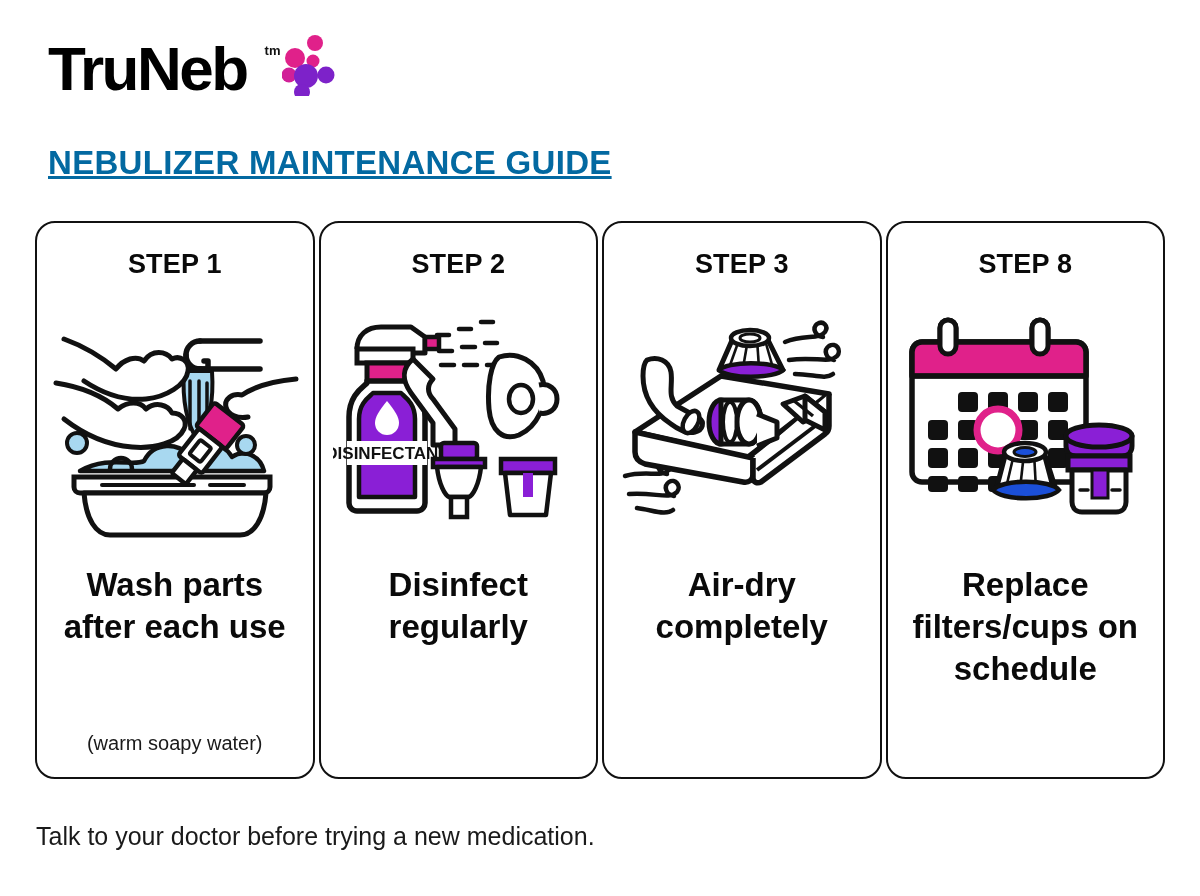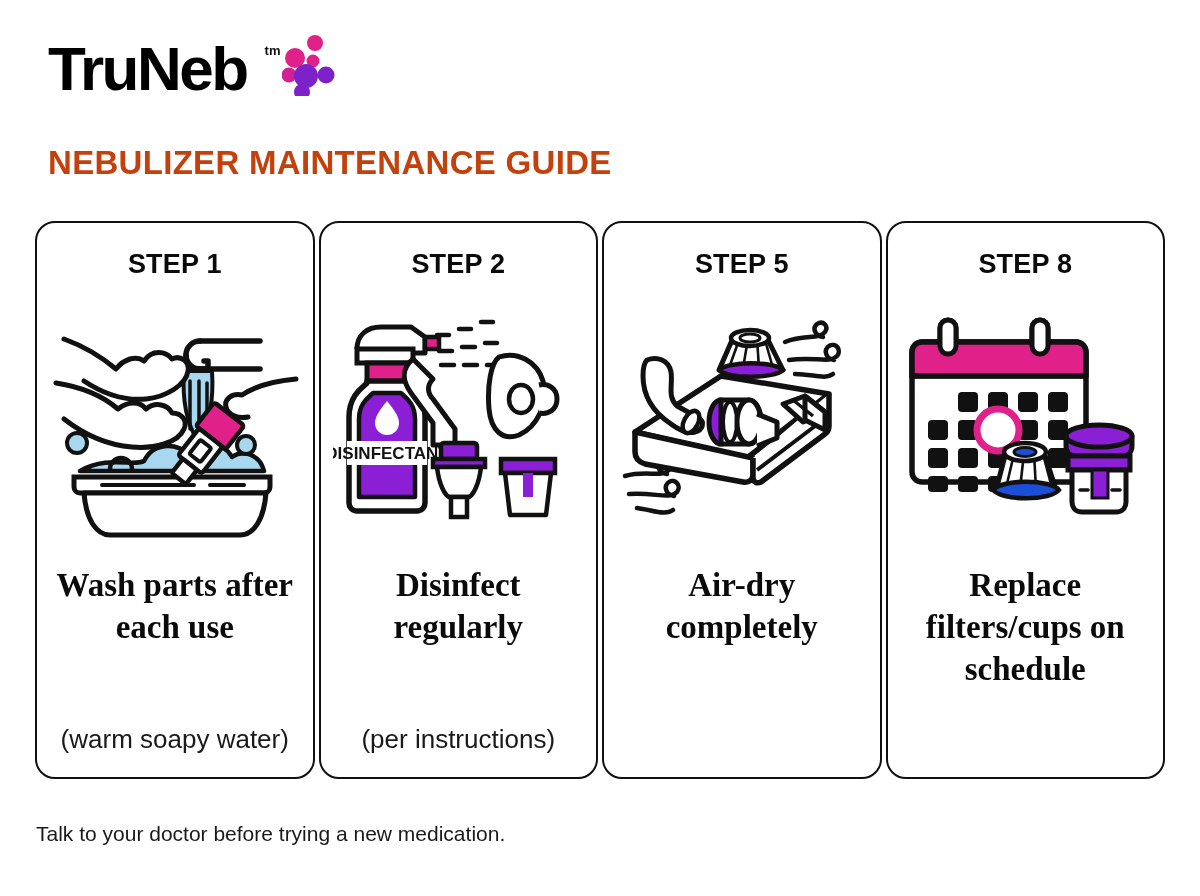--- a/index.html
+++ b/index.html
@@ -24,21 +24,21 @@
   }
   .brand-tm {
     font-size: 13px; font-weight: 700; color: #111;
     margin-left: 18px; margin-top: 6px; line-height: 1;
   }
   .brand-dots { margin-left: 2px; margin-top: -4px; }
 
   .guide-title {
     position: absolute; left: 48px; top: 144px;
     font-size: 33px; font-weight: 700; letter-spacing: 0.3px;
-    color: #c2410c; white-space: nowrap;
+    color: #0369a1; white-space: nowrap; text-decoration: underline;
   }
 
   
   .cards {
     position: absolute; left: 35px; top: 221px;
     width: 1130px; height: 558px;
     display: flex; gap: 4px;
   }
   .card {
     flex: 1 1 0;
@@ -58,31 +58,30 @@
     width: 100%; height: 250px;
     margin-top: 14px;
     display: flex; align-items: center; justify-content: center;
   }
   .art svg { display: block; }
   .caption {
     margin-top: 20px;
     font-size: 33px; font-weight: 700; line-height: 1.28;
     color: #0a0a0a; text-align: center;
     padding: 0 4px;
-    font-family: Liberation Serif, serif;
   }
   .subcaption {
     position: absolute; bottom: 22px; left: 0; right: 0;
-    font-size: 26px; font-weight: 400; color: #1a1a1a;
+    font-size: 20px; font-weight: 400; color: #1a1a1a;
     text-align: center;
   }
 
   .footer-note {
     position: absolute; left: 36px; top: 822px;
-    font-size: 21px; color: #1a1a1a; font-weight: 400;
+    font-size: 25px; color: #1a1a1a; font-weight: 400;
   }
 </style>
 </head>
 <body>
 
 <div class="page">
 
   <div class="brand-row">
     <span class="brand-wordmark">TruNeb</span>
     <span class="brand-tm">tm</span>
@@ -196,25 +195,24 @@
           <path d="M166 50 c18 -6 38 4 44 24 c6 22 -6 46 -24 54 c-16 6 -28 -4 -30 -26 c-2 -24 2 -46 10 -52 z" fill="#fff" stroke="#111" stroke-width="5" stroke-linejoin="round"></path>
           <path d="M206 78 c10 -2 18 4 18 14 c0 10 -8 16 -18 14" fill="#fff" stroke="#111" stroke-width="5" stroke-linejoin="round"></path>
           <ellipse cx="188" cy="92" rx="12" ry="14" fill="#fff" stroke="#111" stroke-width="4.5"></ellipse>
 
           <rect x="168" y="152" width="54" height="14" fill="#8A1FD6" stroke="#111" stroke-width="4.5"></rect>
           <path d="M172 166 h46 l-5 42 h-36 z" fill="#fff" stroke="#111" stroke-width="4.5" stroke-linejoin="round"></path>
           <path d="M190 166 h10 v24 h-10 z" fill="#8A1FD6"></path>
         </svg>
       </div>
       <div class="caption">Disinfect regularly</div>
-      <div class="subcaption">(per instructions)</div>
     </div>
 
     <div class="card">
-      <div class="step-label">STEP 5</div>
+      <div class="step-label">STEP 3</div>
       <div class="art">
         <svg width="250" height="215" viewBox="0 0 250 215">
 
           <g fill="none" stroke="#111" stroke-width="4.5" stroke-linecap="round">
             <path d="M168 30 c20 -8 34 -2 40 -10 c4 -6 -2 -12 -8 -8 c-5 4 -2 12 6 13"></path>
             <path d="M172 48 c26 -4 40 4 48 -4 c5 -6 -1 -14 -8 -10 c-6 4 -3 13 5 14"></path>
             <path d="M178 62 c18 0 30 6 38 0"></path>
           </g>
 
           <g fill="none" stroke="#111" stroke-width="4.5" stroke-linecap="round">

